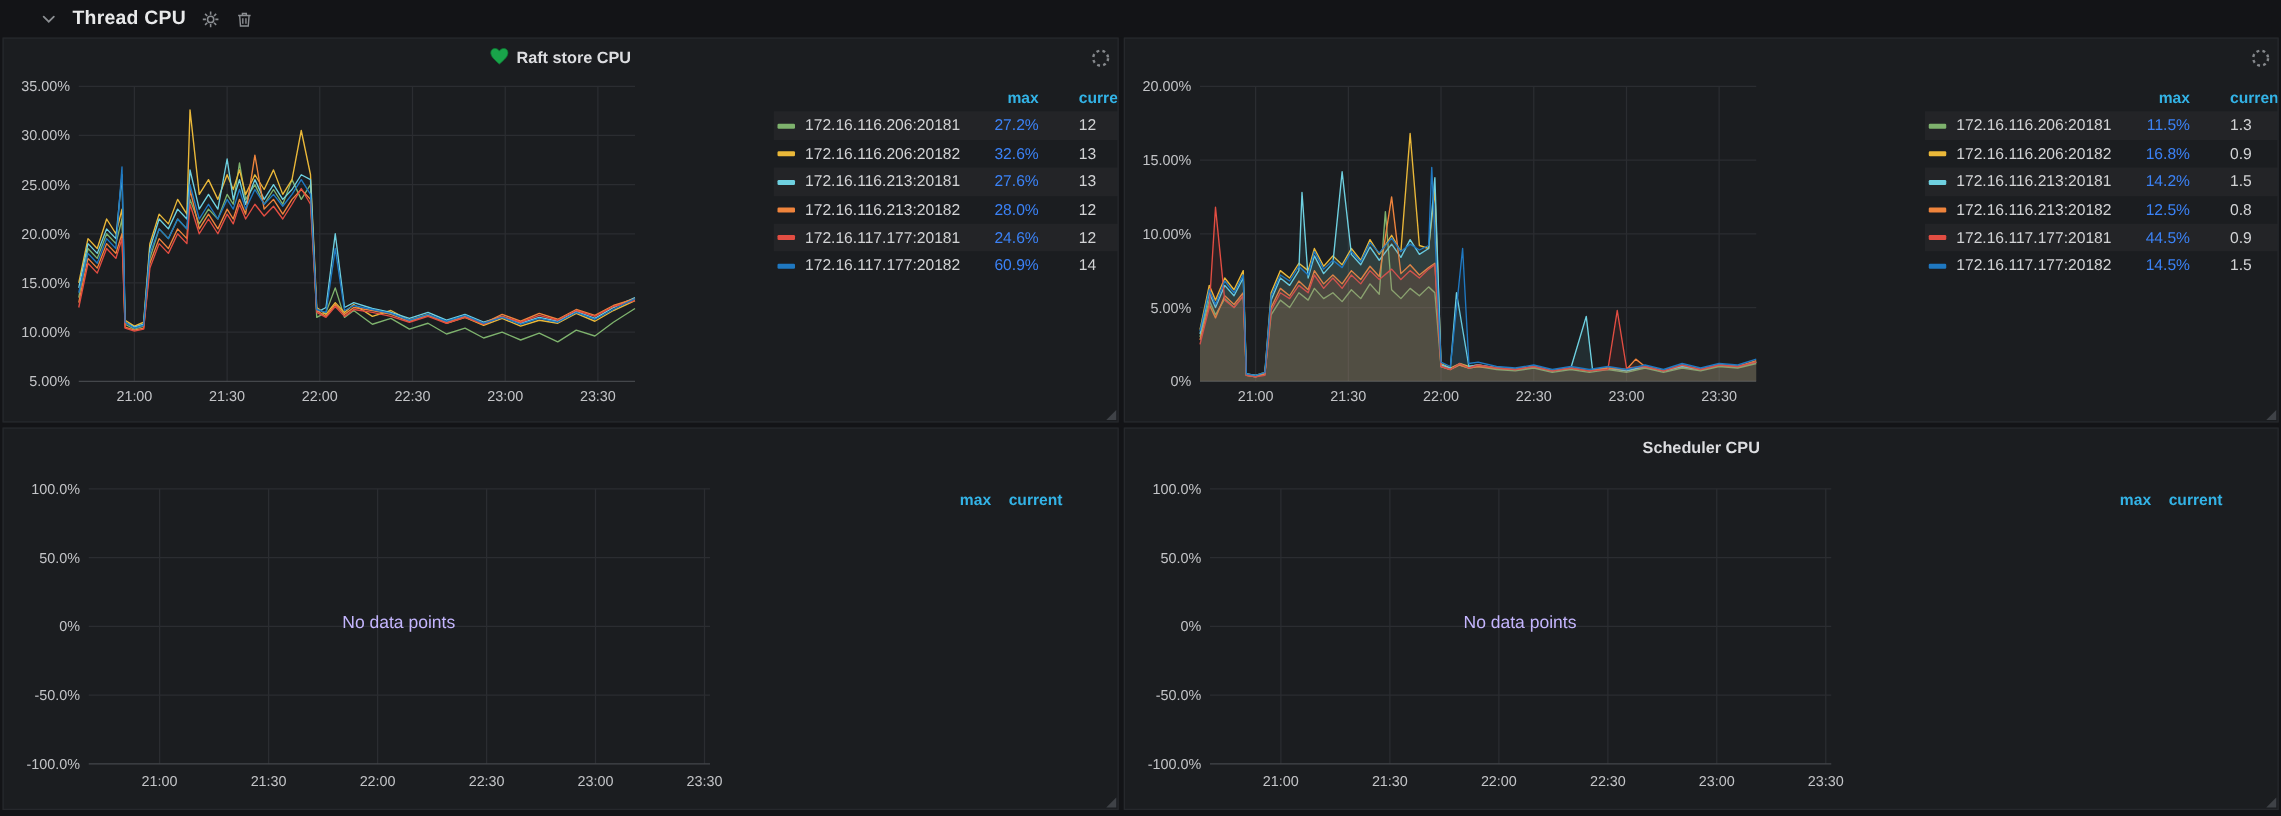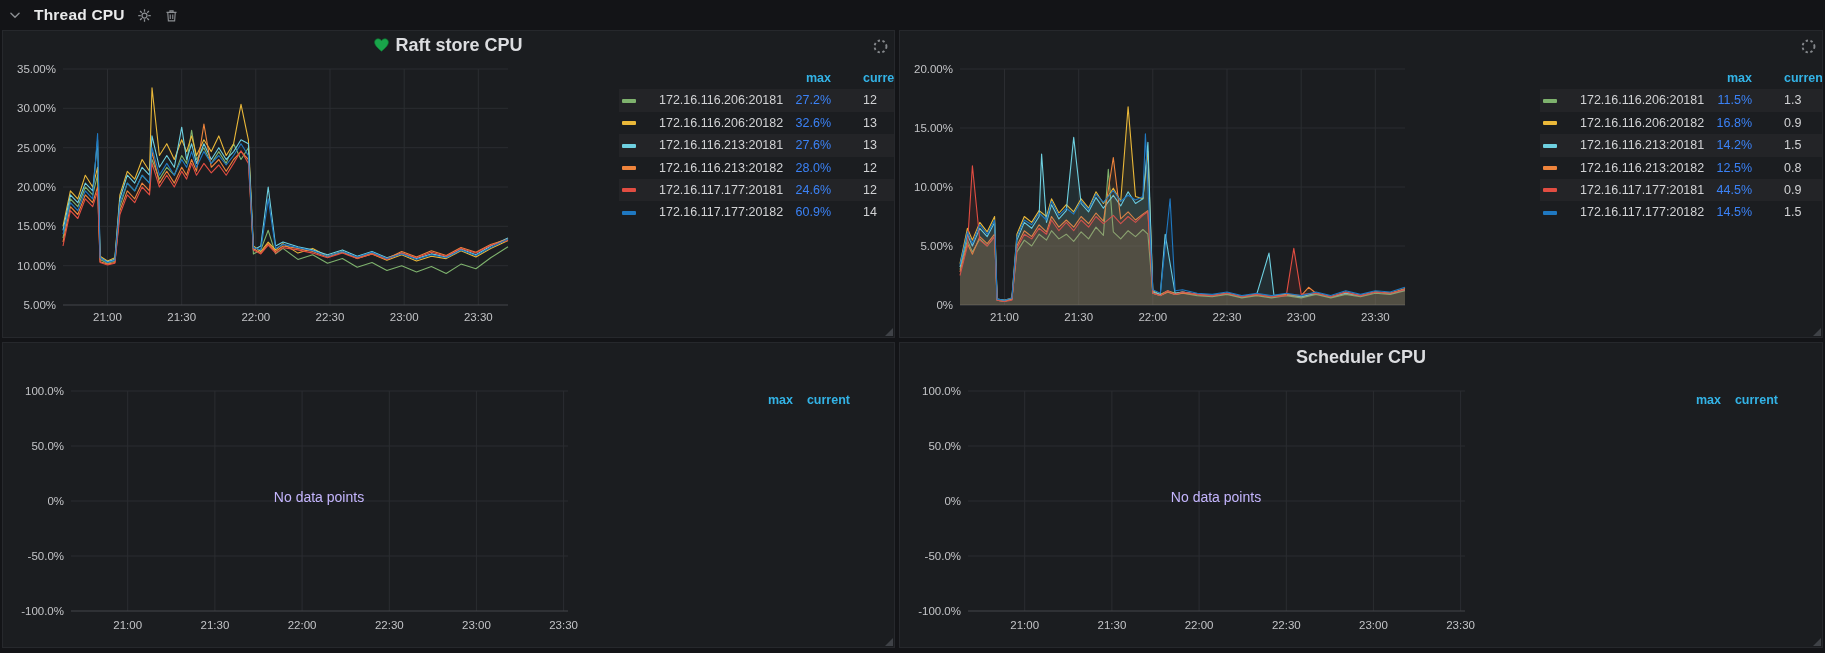--- a/index.html
+++ b/index.html
@@ -5,58 +5,58 @@
   * { box-sizing: border-box; }
   html,body { margin:0; padding:0; }
   body {
     width:1825px; height:653px; overflow:hidden;
     background:#131417;
     font-family:"Liberation Sans", sans-serif;
     -webkit-font-smoothing:antialiased;
   }
   .row-header {
     height:30px; display:flex; align-items:center; gap:12px;
-    padding-left:8px; background:#131417;
+    padding-left:8px; background:#131417;margin-left:24px;
   }
   .chevron-icon { width:14px; height:14px; color:#8b8e92; }
   .row-title { font-size:15.5px; font-weight:bold; color:#e9eaeb; letter-spacing:.2px; }
   .hdr-icon { width:15px; height:15px; color:#8b8e92; cursor:pointer; }
   .grid {
     display:grid; padding:0 2px;
     grid-template-columns:893px 924px;
     grid-template-rows:308px 306px;
     gap:4px;
   }
   .panel {
     position:relative; overflow:hidden;
     background:#1b1d20; border:1px solid #26282c;
   }
   .panel-title-bar {
     position:absolute; top:0; left:0; right:0; height:28px;
     display:flex; align-items:center; justify-content:center; gap:6px;
     cursor:pointer;
   }
-  .panel-title { font-size:18px; font-weight:bold; color:#dcdde0; }
+  .panel-title { font-size:13px; font-weight:bold; color:#dcdde0; }
   .heart-icon { width:15px; height:14px; }
   .spinner {
     position:absolute; top:7px; right:5px; width:17px; height:17px;
   }
   .chart-svg { position:absolute; left:0; top:28px; }
   svg text.tick { fill:#c3c4c7; font-size:11.5px; font-family:"Liberation Sans",sans-serif; }
   svg text.ty { text-anchor:end; }
   svg text.tx { text-anchor:middle; }
   svg line.grid { stroke:#2b2d31; stroke-width:1; }
   svg line.axisline { stroke:#44474b; stroke-width:1; }
   
   .legend { position:absolute; top:36px; width:340px; }
   .lrow, .legend-head { position:relative; height:22.4px; }
   .lrow.striped { background:rgba(255,255,255,0.035); }
   .lrow span, .legend-head span { position:absolute; top:4px; font-size:12.5px; white-space:nowrap; }
   .lswatch { left:3px; top:9.5px !important; width:14px; height:4px; border-radius:1px; }
-  .lname  { left:40px; color:#d2d3d5; cursor:pointer; }
+  .lname  { left:25px; color:#d2d3d5; cursor:pointer; }
   .lmax   { left:128px; width:84px; text-align:right; color:#3b82f6; }
   .lcur   { left:244px; width:90px; text-align:left; color:#d2d3d5; overflow:hidden; }
   .legend-head .lmax, .legend-head .lcur { color:#33b3e6; font-weight:bold; cursor:pointer; }
   .p0 .legend { left:616px; }
   .p1 .legend { left:640px; }
   
   .legend-mini {
     position:absolute; top:50px; right:44px; display:flex; gap:14px;
     font-size:12.5px; font-weight:bold; color:#33b3e6;
   }

